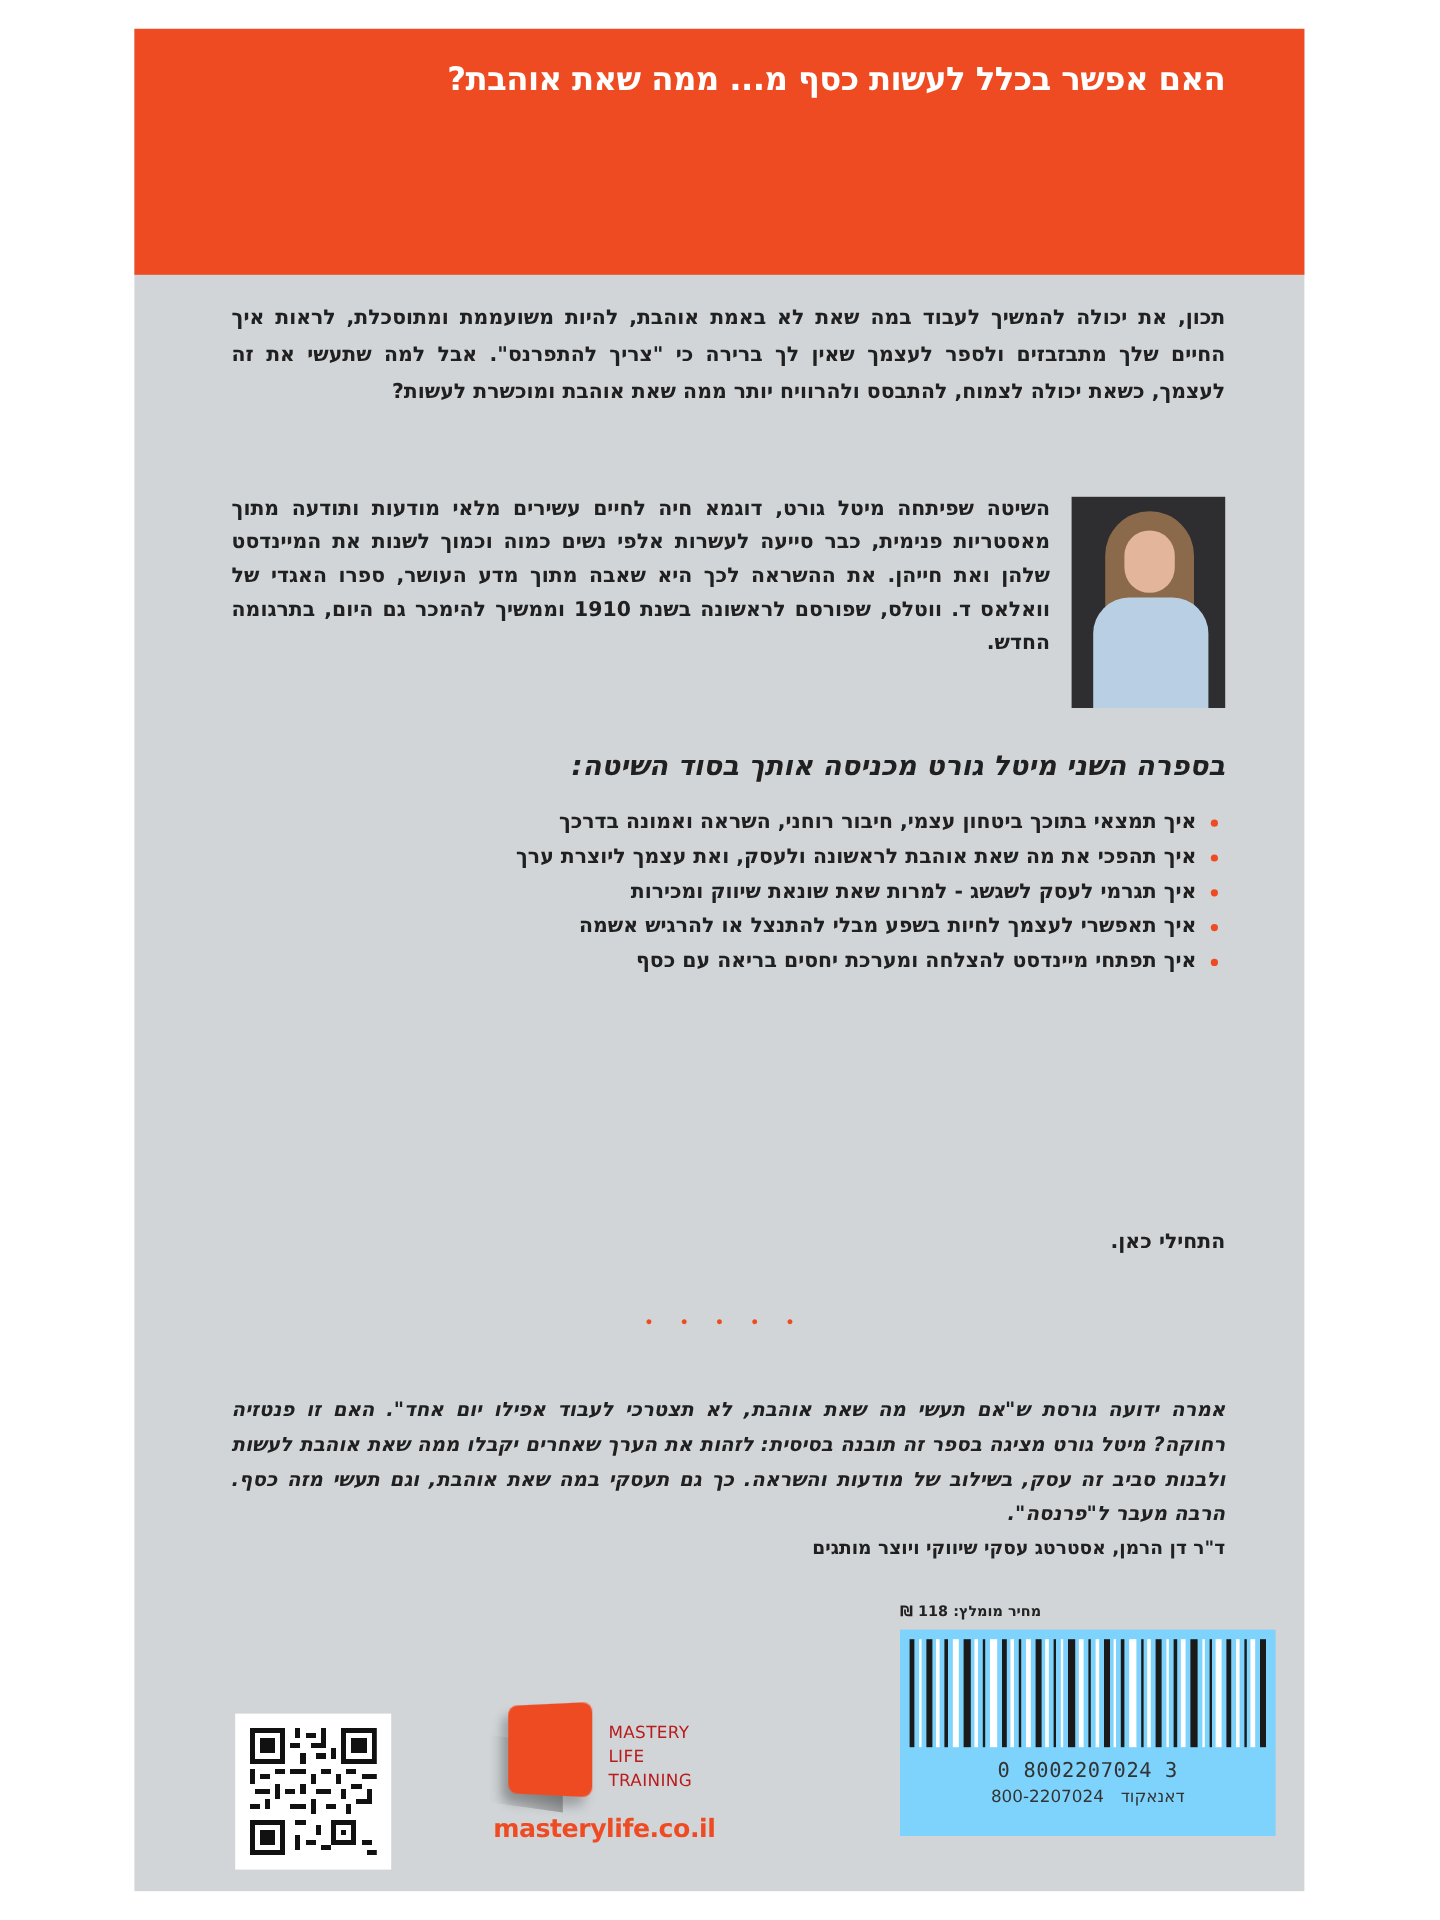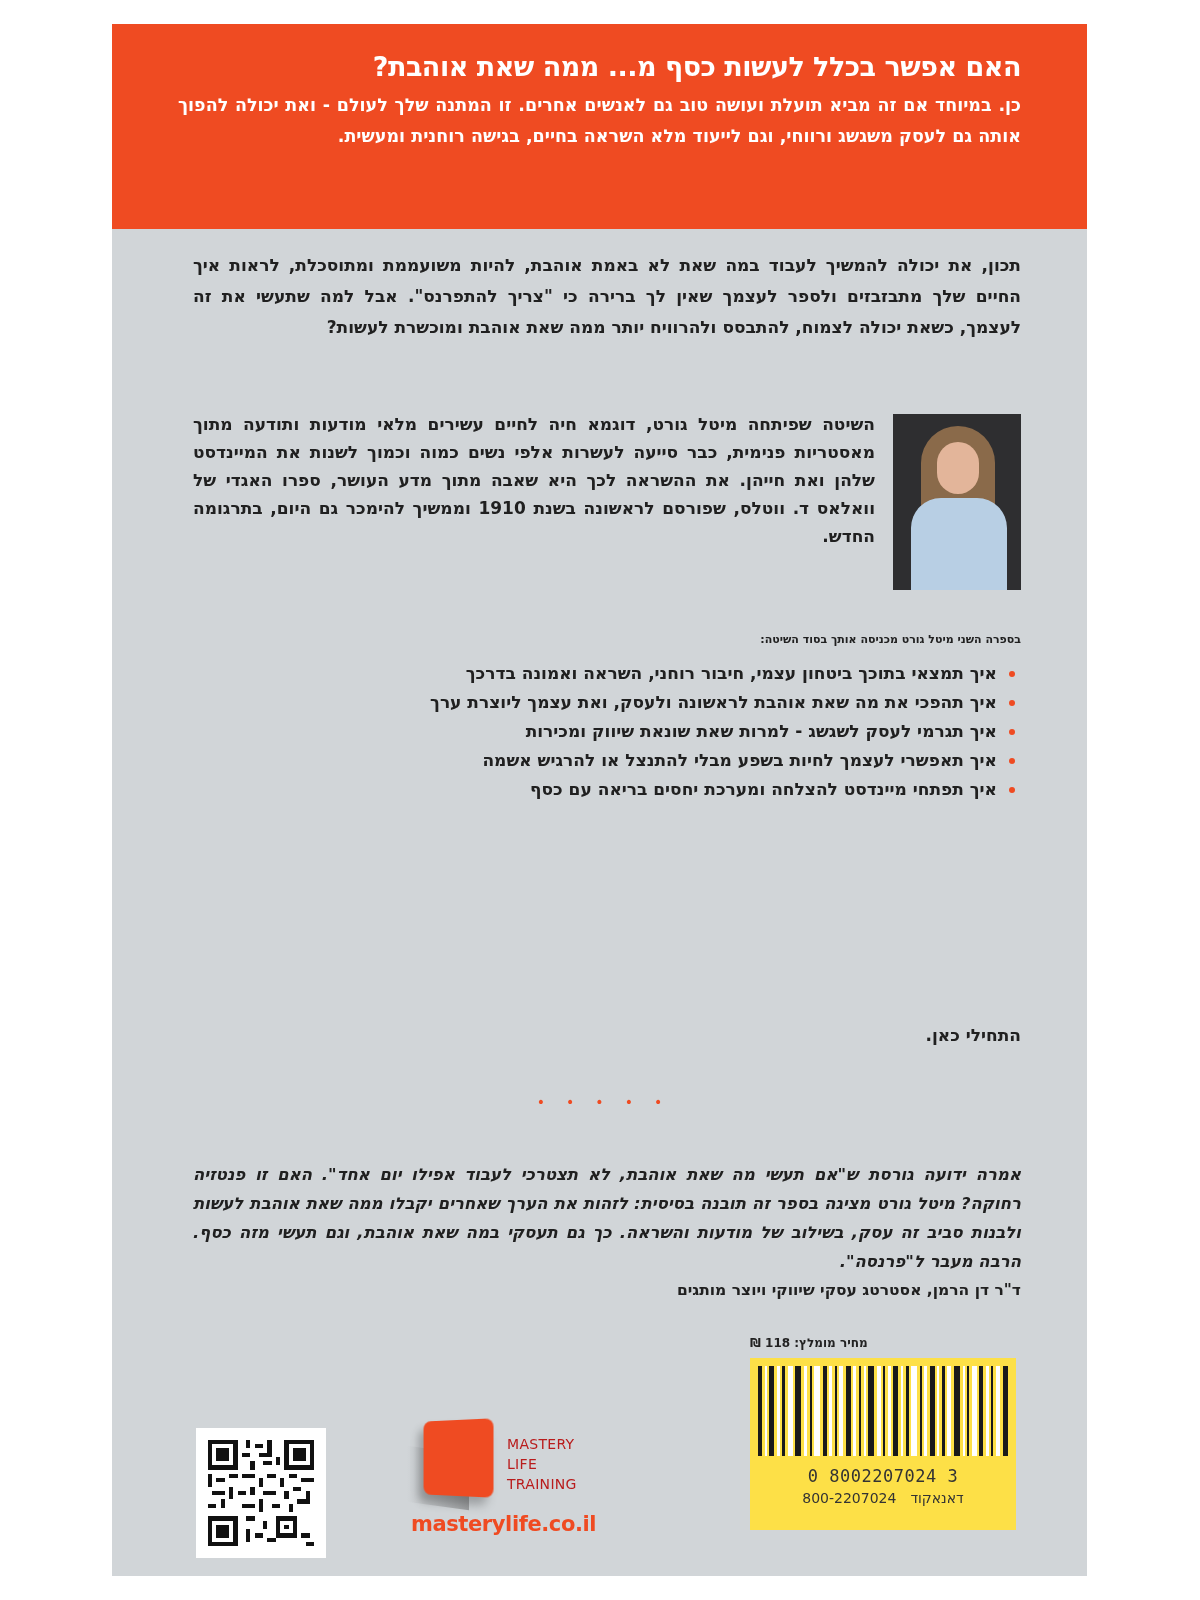--- a/index.html
+++ b/index.html
@@ -28,41 +28,41 @@
     .author-photo {
       flex: 0 0 128px; height: 176px; margin-top: 4px;
       background: #2e2e30; position: relative; overflow: hidden;
     }
     .author-photo .hair { position: absolute; left: 28px; top: 12px; width: 74px; height: 110px; background: #8a6a4a; border-radius: 37px 37px 10px 10px; }
     .author-photo .face { position: absolute; left: 44px; top: 28px; width: 42px; height: 52px; background: #e3b59a; border-radius: 21px; }
     .author-photo .shirt { position: absolute; left: 18px; top: 84px; width: 96px; height: 96px; background: #b8cfe4; border-radius: 30px 30px 0 0; }
     .author-text { flex: 1; font-size: 17px; line-height: 28px; text-align: justify; text-align-last: right; }
 
     .method { top: 600px; }
-    .method h3 { font-size: 11px; line-height: 31px; font-weight: bold; }
-    .bullets { list-style: none; margin-top: 4px; }
+    .method h3 { font-size: 23px; line-height: 31px; font-weight: bold; font-style: italic; }
+    .bullets { list-style: none; margin-top: 16px; }
     .bullets li { position: relative; padding-right: 24px; line-height: 29px; font-size: 17px; }
     .bullets li::before {
       content: ""; position: absolute; right: 6px; top: 12px; width: 6px; height: 6px;
       background: #ef4b22; border-radius: 50%;
     }
 
     .summary { top: 838px; }
     .cta { top: 996px; }
 
     .stars { position: absolute; top: 1068px; left: 0; width: 100%; text-align: center; direction: ltr; }
     .stars span { display: inline-block; color: #ef4b22; font-size: 14px; margin: 0 8px; }
 
     .quote { top: 1136px; font-style: italic; font-size: 16.5px; line-height: 29px; }
     .quote .sig { font-style: normal; font-weight: bold; font-size: 15.5px; }
 
     .price { position: absolute; top: 1312px; left: 638px; font-size: 12px; font-weight: bold; color: #222; direction: rtl; }
     .barcode-box {
-      position: absolute; top: 1334px; left: 638px; width: 266px; height: 172px;
-      background: #fde047; direction: ltr; padding: 8px 8px 0 8px;
+      position: absolute; top: 1334px; left: 638px; width: 313px; height: 172px;
+      background: #7dd3fc; direction: ltr; padding: 8px 8px 0 8px;
     }
     .bars { width: 100%; height: 90px; display: flex; align-items: stretch; justify-content: space-between; }
     .bars i { display: block; background: #1a1a1a; }
     .barcode-num { text-align: center; font-family: "DejaVu Sans Mono", monospace; font-size: 17px; color: #333; margin-top: 10px; letter-spacing: 0.5px; }
     .barcode-row2 { display: flex; justify-content: center; gap: 14px; font-size: 14px; color: #333; margin-top: 4px; font-family: "DejaVu Sans", sans-serif; }
 
     .logo-area { position: absolute; top: 1396px; left: 287px; width: 220px; height: 130px; direction: ltr; }
     .logo-shadow { position: absolute; left: 8px; top: 30px; width: 62px; height: 56px; background: linear-gradient(90deg, rgba(120,120,120,0.0), rgba(90,90,90,0.45)); transform: skewY(8deg); }
     .logo-square { position: absolute; left: 22px; top: 0; width: 72px; height: 76px; background: #ef4b22; border-radius: 8px; transform: perspective(200px) rotateY(-14deg); box-shadow: -6px 8px 10px rgba(0,0,0,0.25); }
     .logo-text { position: absolute; left: 108px; top: 14px; font-family: "DejaVu Sans", sans-serif; font-size: 14px; line-height: 20px; color: #b91c1c; letter-spacing: 0.3px; }
@@ -74,21 +74,20 @@
     }
     .qr svg { width: 106px; height: 106px; display: block; }
   </style>
 </head>
 <body>
 
 <div class="cover">
 
   <div class="banner">
     <h1>האם אפשר בכלל לעשות כסף מ... ממה שאת אוהבת?</h1>
-    <p>כן. במיוחד אם זה מביא תועלת ועושה טוב גם לאנשים אחרים. זו המתנה שלך לעולם - ואת יכולה להפוך אותה גם לעסק משגשג ורווחי, וגם לייעוד מלא השראה בחיים, בגישה רוחנית ומעשית.</p>
   </div>
 
   <div class="block intro">
     <p class="justify">תכון, את יכולה להמשיך לעבוד במה שאת לא באמת אוהבת, להיות משועממת ומתוסכלת, לראות איך החיים שלך מתבזבזים ולספר לעצמך שאין לך ברירה כי "צריך להתפרנס". אבל למה שתעשי את זה לעצמך, כשאת יכולה לצמוח, להתבסס ולהרוויח יותר ממה שאת אוהבת ומוכשרת לעשות?</p>
   </div>
 
   <div class="block author-row">
     <div class="author-photo">
       <div class="hair"></div>
       <div class="shirt"></div>

